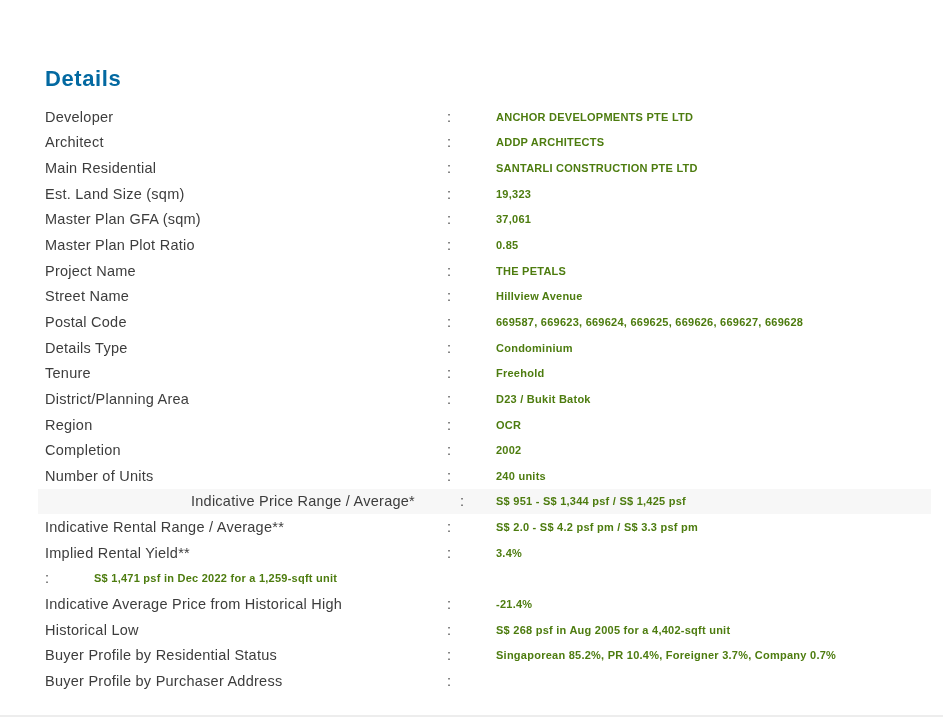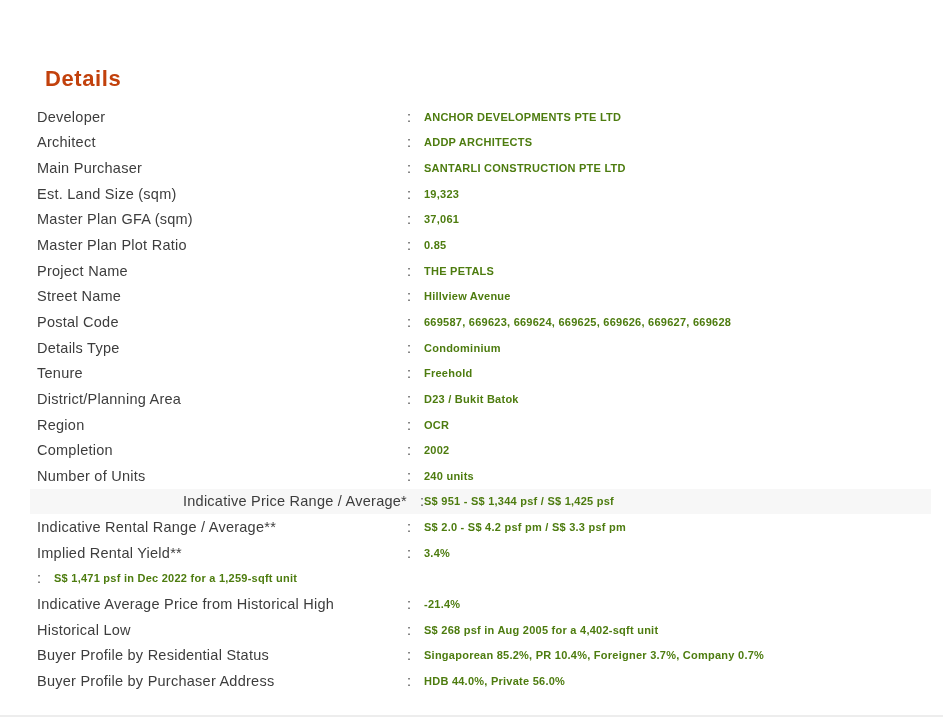--- a/index.html
+++ b/index.html
@@ -15,36 +15,37 @@
     width: 943px;
     height: 717px;
     background: #ffffff;
   }
   .page-title {
     position: absolute;
     left: 45px;
     top: 66px;
     font-size: 22px;
     font-weight: 700;
-    color: #c2410c;
+    color: #0369a1;
     letter-spacing: 0.6px;
   }
   .details-list {
     position: absolute;
     left: 0;
     top: 104px;
     right: 0;
   }
   .row {
     height: 25.65px;
-    margin-left: 30px;
+    margin-left: 38px;
     margin-right: 12px;
     padding-left: 7px;
     display: flex;
     align-items: center;
+    gap: 32px;
   }
   .row.highlight {
     background: #f7f7f7;
     text-align: right;
   }
   .label {
     width: 370px;
     flex: 0 0 370px;
     font-size: 14.5px;
     font-weight: 400;
@@ -87,21 +88,21 @@
     <span class="value">ANCHOR DEVELOPMENTS PTE LTD</span>
   </div>
 
   <div class="row">
     <span class="label">Architect</span>
     <span class="colon">:</span>
     <span class="value">ADDP ARCHITECTS</span>
   </div>
 
   <div class="row">
-    <span class="label">Main Purchaser</span>
+    <span class="label">Main Residential</span>
     <span class="colon">:</span>
     <span class="value">SANTARLI CONSTRUCTION PTE LTD</span>
   </div>
 
   <div class="row">
     <span class="label">Est. Land Size (sqm)</span>
     <span class="colon">:</span>
     <span class="value">19,323</span>
   </div>
 
@@ -208,18 +209,17 @@
 
   <div class="row">
     <span class="label">Buyer Profile by Residential Status</span>
     <span class="colon">:</span>
     <span class="value">Singaporean 85.2%, PR 10.4%, Foreigner 3.7%, Company 0.7%</span>
   </div>
 
   <div class="row">
     <span class="label">Buyer Profile by Purchaser Address</span>
     <span class="colon">:</span>
-    <span class="value">HDB 44.0%, Private 56.0%</span>
   </div>
 </div>
 
   <div class="bottom-line"></div>
 </div>
 
 </body></html>

